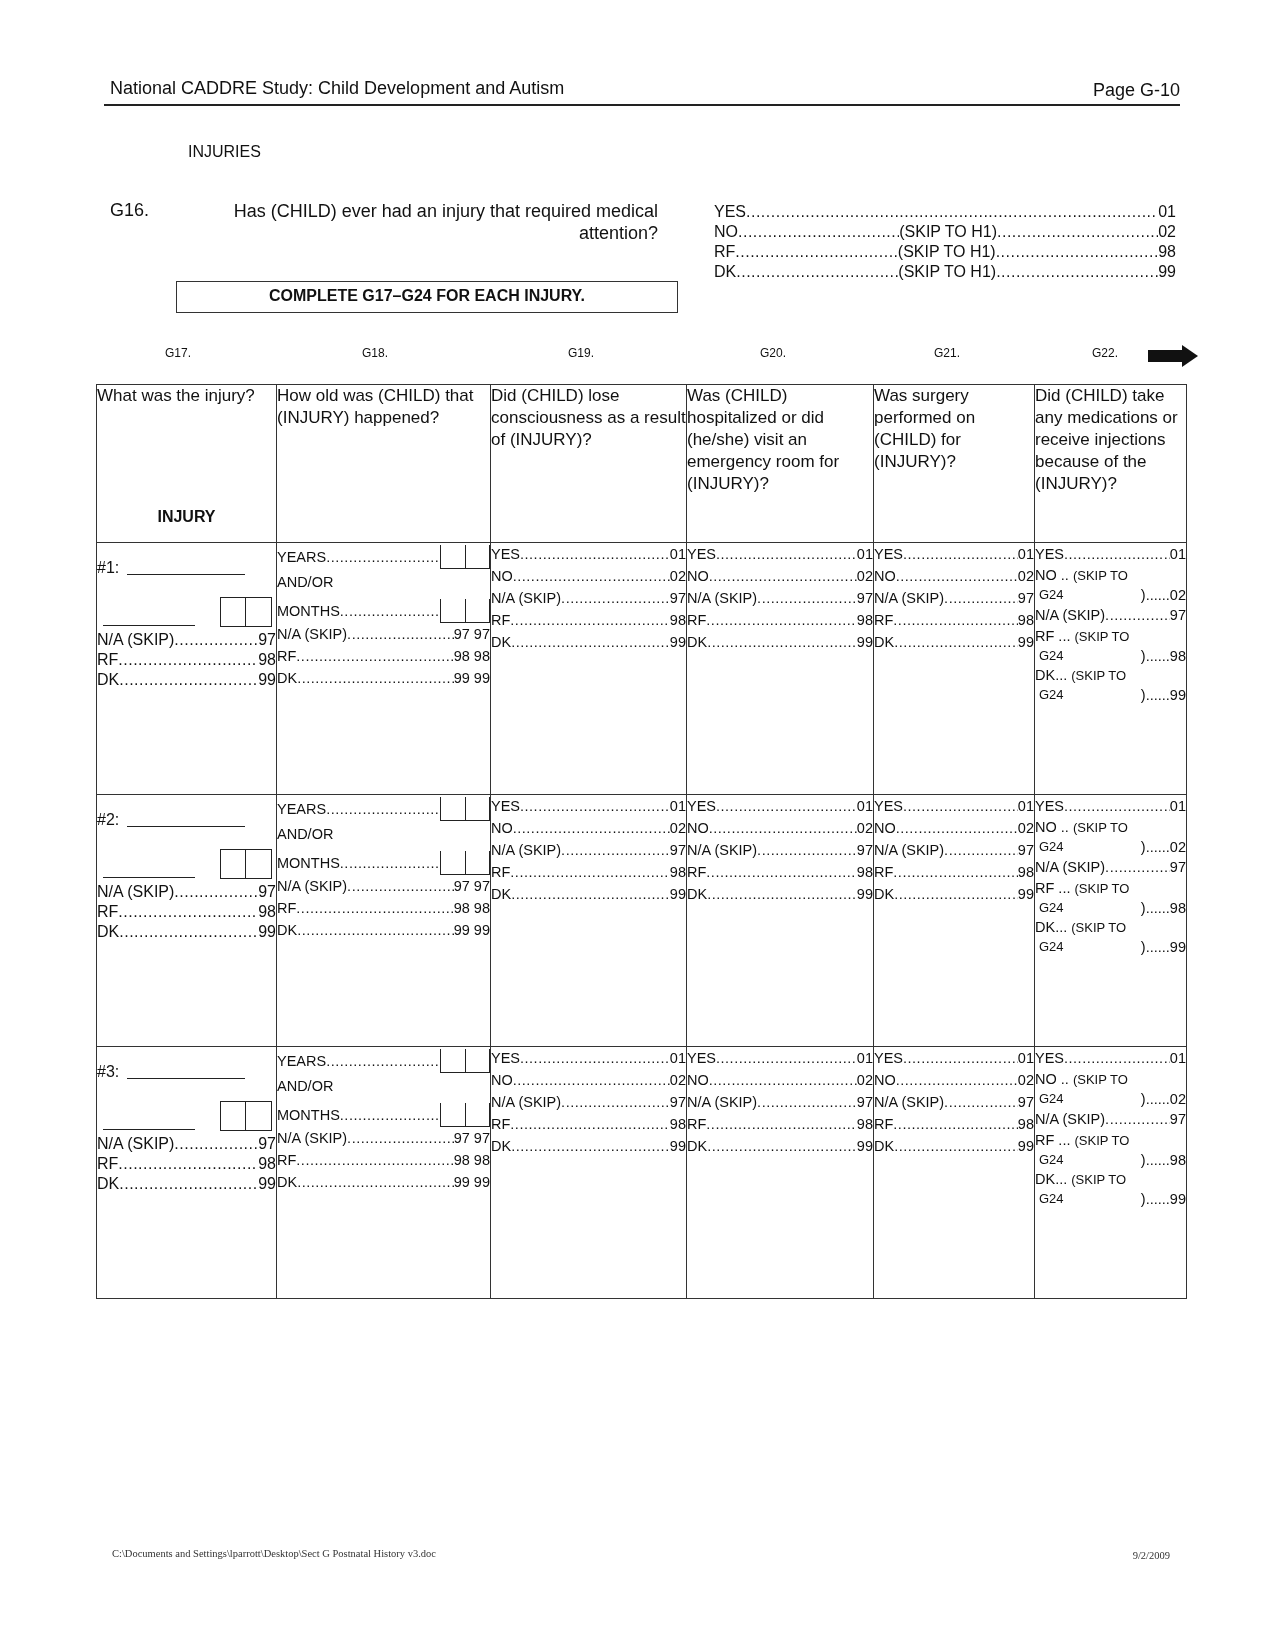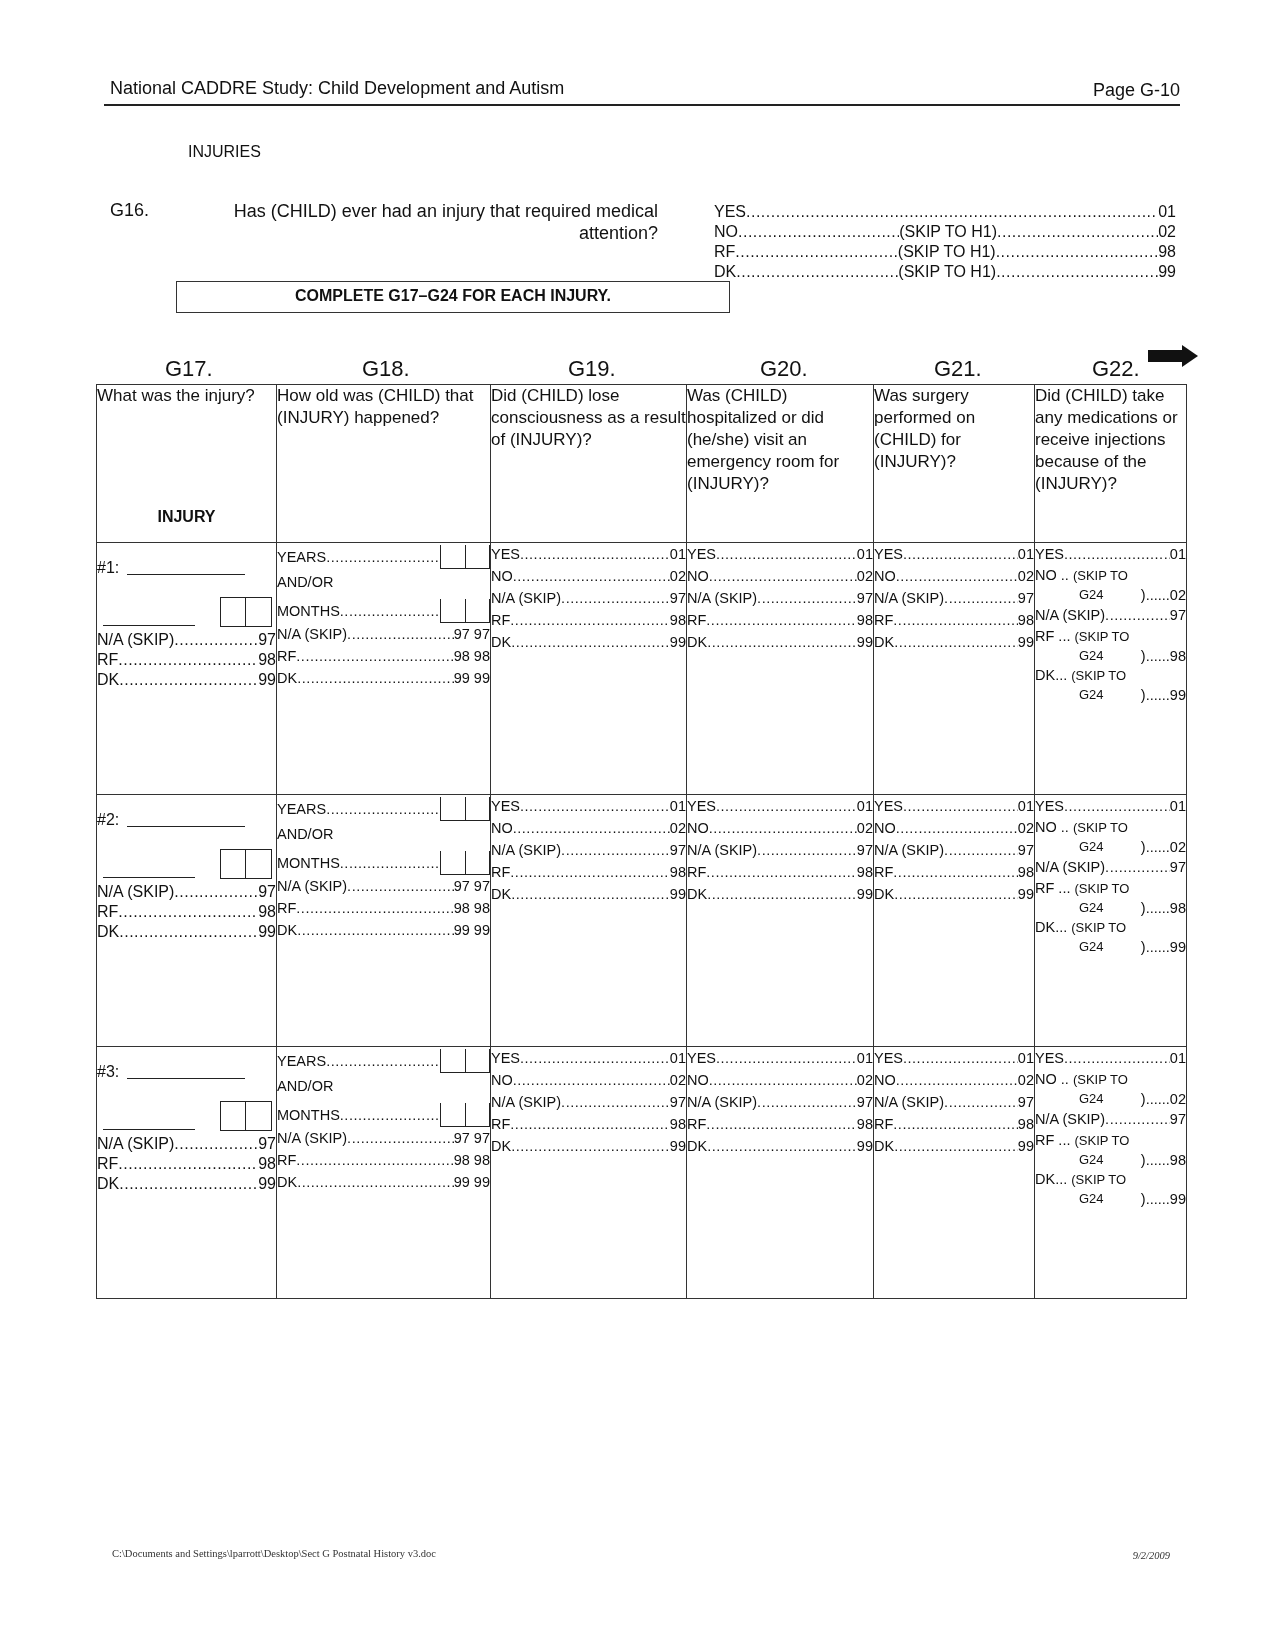--- a/index.html
+++ b/index.html
@@ -7,29 +7,29 @@
     width: 1280px; height: 1632px; background: #fff; position: relative;
     font-family: "Liberation Sans", sans-serif; color: #111; overflow: hidden;
   }
   .hdr-title { position: absolute; left: 110px; top: 78px; font-size: 18px; }
   .hdr-page { position: absolute; right: 100px; top: 80px; font-size: 18px; }
   .hdr-rule { position: absolute; left: 104px; top: 104px; width: 1076px; height: 0; border-top: 2px solid #222; }
   .section { position: absolute; left: 188px; top: 143px; font-size: 16px; font-weight: normal; }
   .q-num { position: absolute; left: 110px; top: 200px; font-size: 18px; }
   .q-text { position: absolute; left: 188px; top: 200px; width: 470px; font-size: 18px; line-height: 22px; text-align: right; }
   .instr-box {
-    position: absolute; left: 176px; top: 281px; width: 554px; height: 32px;
+    position: absolute; left: 176px; top: 281px; width: 502px; height: 32px;
     border: 1.5px solid #333; text-align: center; font-weight: bold; font-size: 16px; line-height: 28px;
   }
   .g16-opts { position: absolute; left: 714px; top: 202px; width: 462px; font-size: 16px; line-height: 20px; }
   .opt-line { display: flex; align-items: baseline; white-space: nowrap; }
   .dots { flex: 1; overflow: hidden; letter-spacing: 0.5px; }
   .dots::after { content: "...................................................................................................................................................................................................."; }
 
-  .col-label { position: absolute; top: 356px; font-size: 22px; }
+  .col-label { position: absolute; top: 346px; font-size: 12px; }
   .arrow {
     position: absolute; left: 1148px; top: 345px; width: 50px; height: 22px;
   }
 
   table.grid {
     position: absolute; left: 96px; top: 384px; width: 1090px; border-collapse: collapse;
     table-layout: fixed;
   }
   table.grid td {
     border: 1.3px solid #333; vertical-align: top; padding: 0;
@@ -45,25 +45,25 @@
   .cbox + .cbox { border-left: none; }
   .short-rule { width: 92px; border-top: 1.5px solid #222; margin-left: 6px; margin-top: -2px; }
   .g17-opts { font-size: 16px; line-height: 20px; margin-top: 4px; }
 
   .age-line { display: flex; align-items: center; white-space: nowrap; }
   .age-line .dots { flex: 1; }
   .tick-box { display: flex; height: 24px; }
   .tick { width: 25px; height: 24px; border-left: 1.5px solid #222; border-bottom: 1.5px solid #222; }
   .tick:last-child { border-right: 1.5px solid #222; }
   .sub { font-size: 13px; }
-  .skipline { display: flex; white-space: nowrap; font-size: 13px; line-height: 18px; padding-left: 4px; margin-left: 40px; }
+  .skipline { display: flex; white-space: nowrap; font-size: 13px; line-height: 18px; padding-left: 4px; }
   .skipline .gap { flex: 1; }
 
   .footer-left { position: absolute; left: 112px; top: 1548px; font-family: "Liberation Serif", serif; font-size: 10.5px; color: #333; }
-  .footer-right { position: absolute; right: 110px; top: 1550px; font-family: "Liberation Serif", serif; font-style: italic; font-size: 10.5px; color: #333; }
+  .footer-right { position: absolute; right: 110px; top: 1550px; font-family: "Liberation Serif", serif; font-size: 10.5px; color: #333; }
 </style>
 </head>
 <body>
 
 <div class="hdr-title">National CADDRE Study: Child Development and Autism</div>
 <div class="hdr-page">Page G-10</div>
 <div class="hdr-rule"></div>
 
 <div class="section">INJURIES</div>
 

